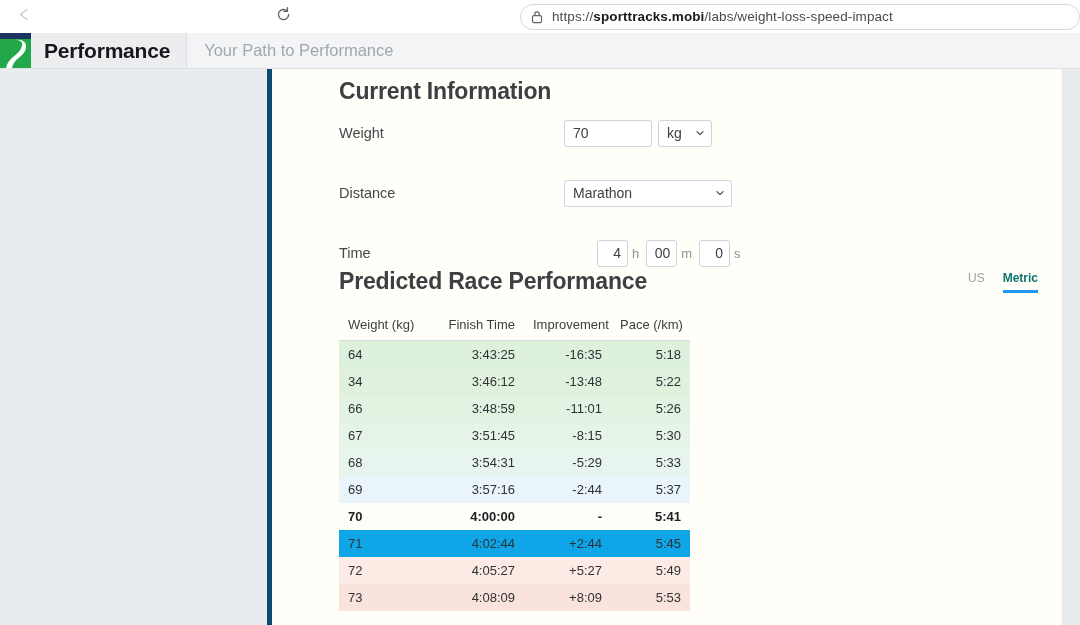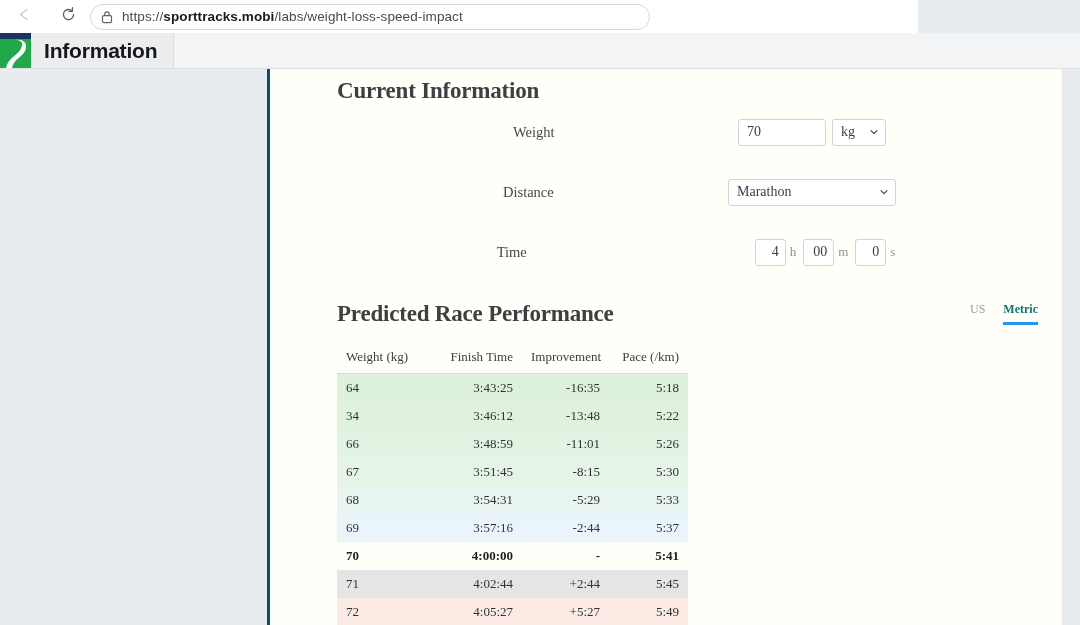--- a/index.html
+++ b/index.html
@@ -7,24 +7,25 @@
     margin: 0; padding: 0;
     width: 1080px; height: 625px;
     overflow: hidden;
     font-family: "Liberation Sans", sans-serif;
     background: #e9ecef;
   }
 
   
   .browser-bar {
     position: absolute; top: 0; left: 0;
-    width: 918px; height: 33px;
+    width: 1080px; height: 33px;
     background: #ffffff;
     display: flex; align-items: center;
     padding-left: 8px;
+    justify-content: space-between;
   }
   .nav-btn {
     width: 32px; height: 32px;
     display: flex; align-items: center; justify-content: center;
     border-radius: 50%;
   }
   .url-pill {
     margin-left: 6px;
     height: 26px;
     min-width: 560px;
@@ -81,37 +82,36 @@
   
   .page-area {
     position: absolute; top: 69px; left: 0;
     width: 1080px; height: 556px;
     background: #e9ecef;
   }
   .content-panel {
     position: absolute; left: 267px; top: 0;
     width: 796px; height: 556px;
     background: #fffef9;
-    border-left: 3px solid #0c4a6e;
+    border-left: 5px solid #0c4a6e;
     border-right: 1px solid #e4e6e9;
-    font-family: Liberation Serif, serif;
   }
   .inner { padding: 0 0 0 67px; }
 
   h2.section-title {
     margin: 0; padding-top: 9px;
     font-size: 23px; font-weight: 700;
     color: #3d4043; letter-spacing: -.2px;
   }
 
   
   .form-rows { margin-top: 13px; }
   .form-row {
     display: flex; align-items: center;
-    height: 30px; margin-bottom: 0; justify-content: center;
+    height: 30px; margin-bottom: 0;
   }
   .row-sp { height: 30px; }
   .form-label {
     width: 225px;
     font-size: 14.5px; color: #44484c;
   }
   .ctrl {
     height: 27px;
     border: 1px solid #ced4da;
     border-radius: 3px;
@@ -138,21 +138,20 @@
     padding: 0 6px 0 3px;
   }
   .unit {
     font-size: 13px; color: #8d9196;
     padding: 0 7px 0 4px;
   }
 
   
   .pred-head {
     display: flex; align-items: flex-end;
-    margin-top: 34px;
     padding-right: 24px;
   }
   h2.pred-title {
     margin: 0; flex: 1;
     font-size: 23px; font-weight: 700;
     color: #3d4043; letter-spacing: -.2px;
   }
   .unit-tabs { display: flex; align-items: flex-start; gap: 18px; padding-bottom: 2px; }
   .utab {
     font-size: 12px; color: #9aa0a6;
@@ -221,21 +220,22 @@
   </div>
 </div>
 
 <div class="site-header">
   <div class="logo-box">
     <div class="logo-green"></div>
     <svg class="logo-swoosh" viewBox="0 0 31 31">
       <path d="M6 31 C8 20, 20 18, 22 9 C23 5, 20 3, 16 3 C22 2, 27 5, 26 11 C25 19, 13 22, 12 31 Z" fill="#ffffff"></path>
     </svg>
   </div>
-  <div class="brand">Information</div>
+  <div class="brand">Performance</div>
+  <div class="tagline">Your Path to Performance</div>
 </div>
 
 <div class="page-area">
   <div class="content-panel">
     <div class="inner">
 
       <h2 class="section-title">Current Information</h2>
 
       <div class="form-rows">
 
@@ -331,21 +331,21 @@
               <td>3:57:16</td>
               <td>-2:44</td>
               <td>5:37</td>
             </tr>
             <tr class="hl" style="background: rgb(254, 253, 248);">
               <td class="c-w">70</td>
               <td>4:00:00</td>
               <td>-</td>
               <td>5:41</td>
             </tr>
-            <tr style="background: #e5e5e5;">
+            <tr style="background: #0ea5e9;">
               <td class="c-w">71</td>
               <td>4:02:44</td>
               <td>+2:44</td>
               <td>5:45</td>
             </tr>
             <tr style="background: rgb(252, 235, 228);">
               <td class="c-w">72</td>
               <td>4:05:27</td>
               <td>+5:27</td>
               <td>5:49</td>

